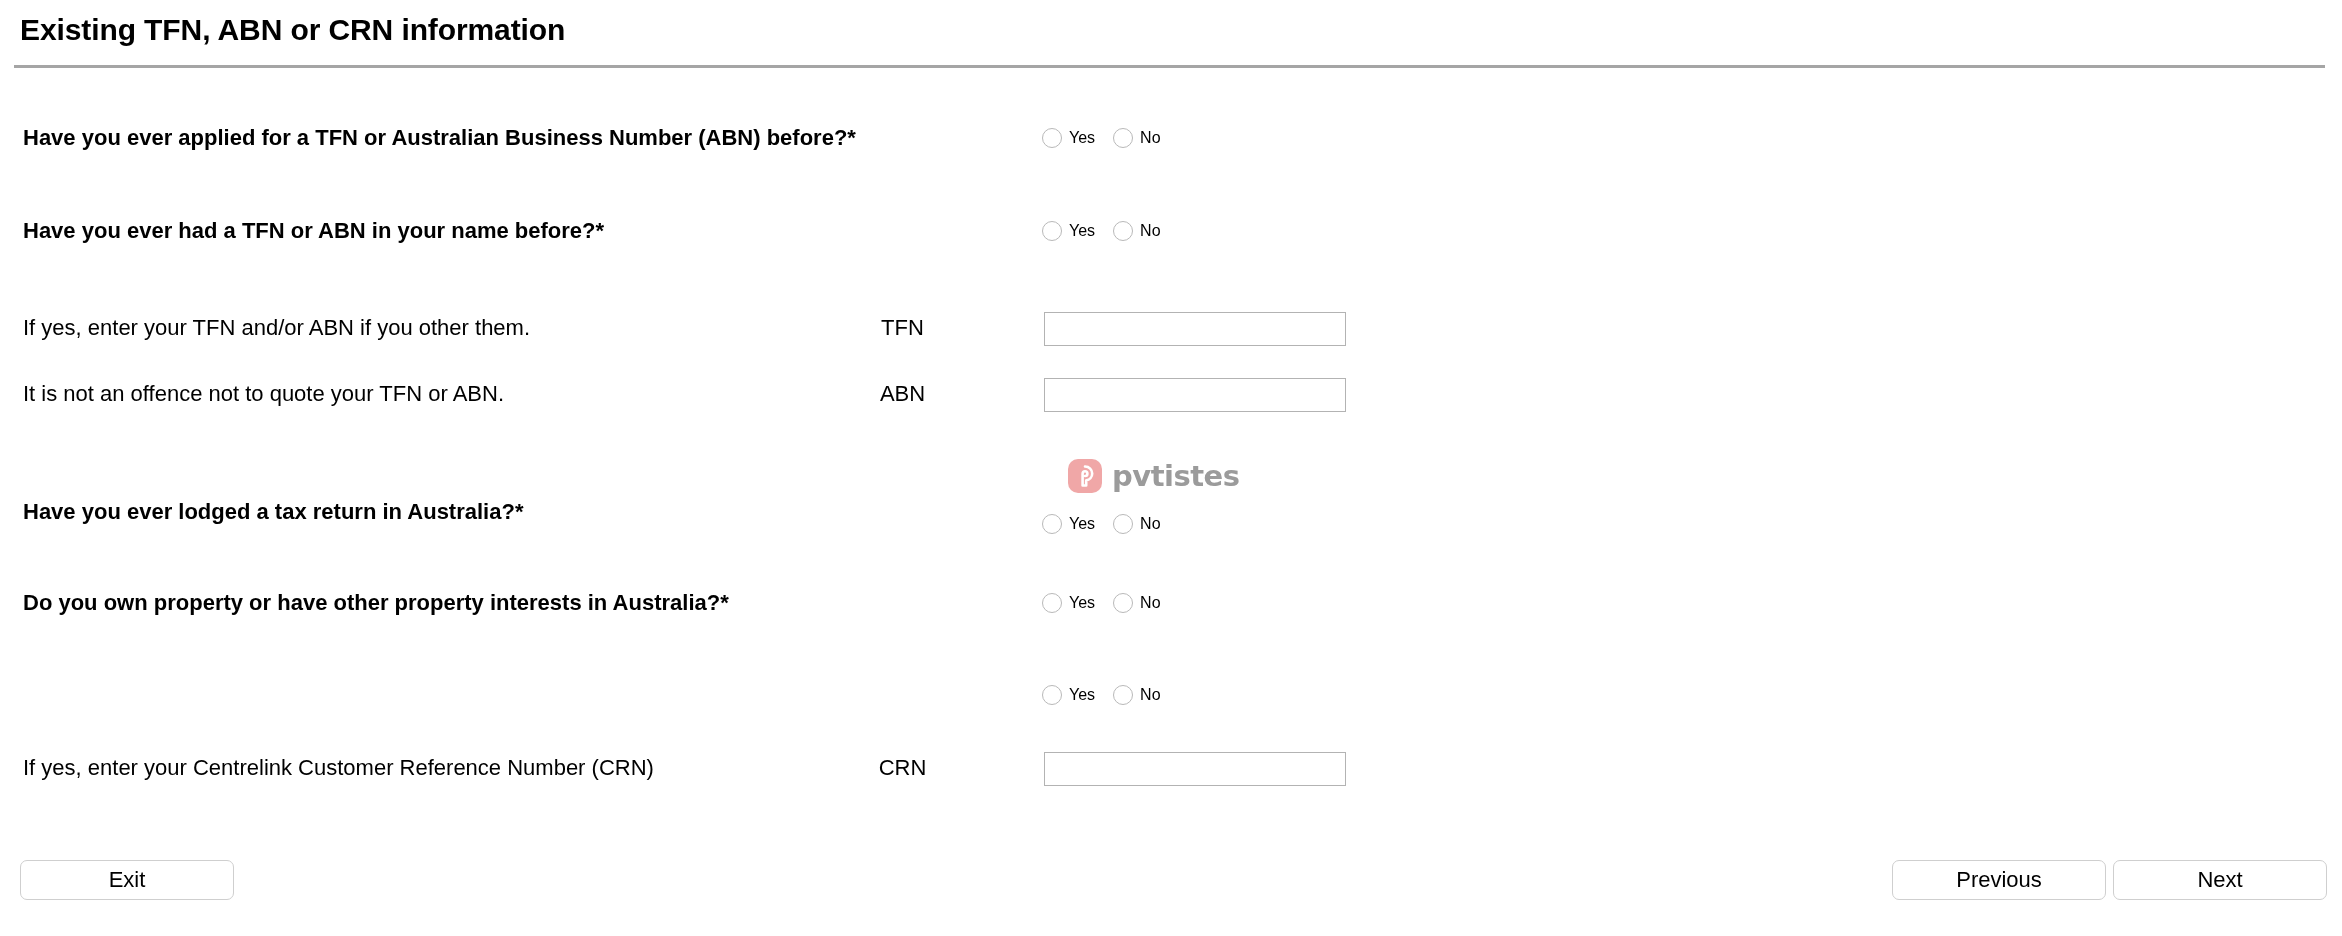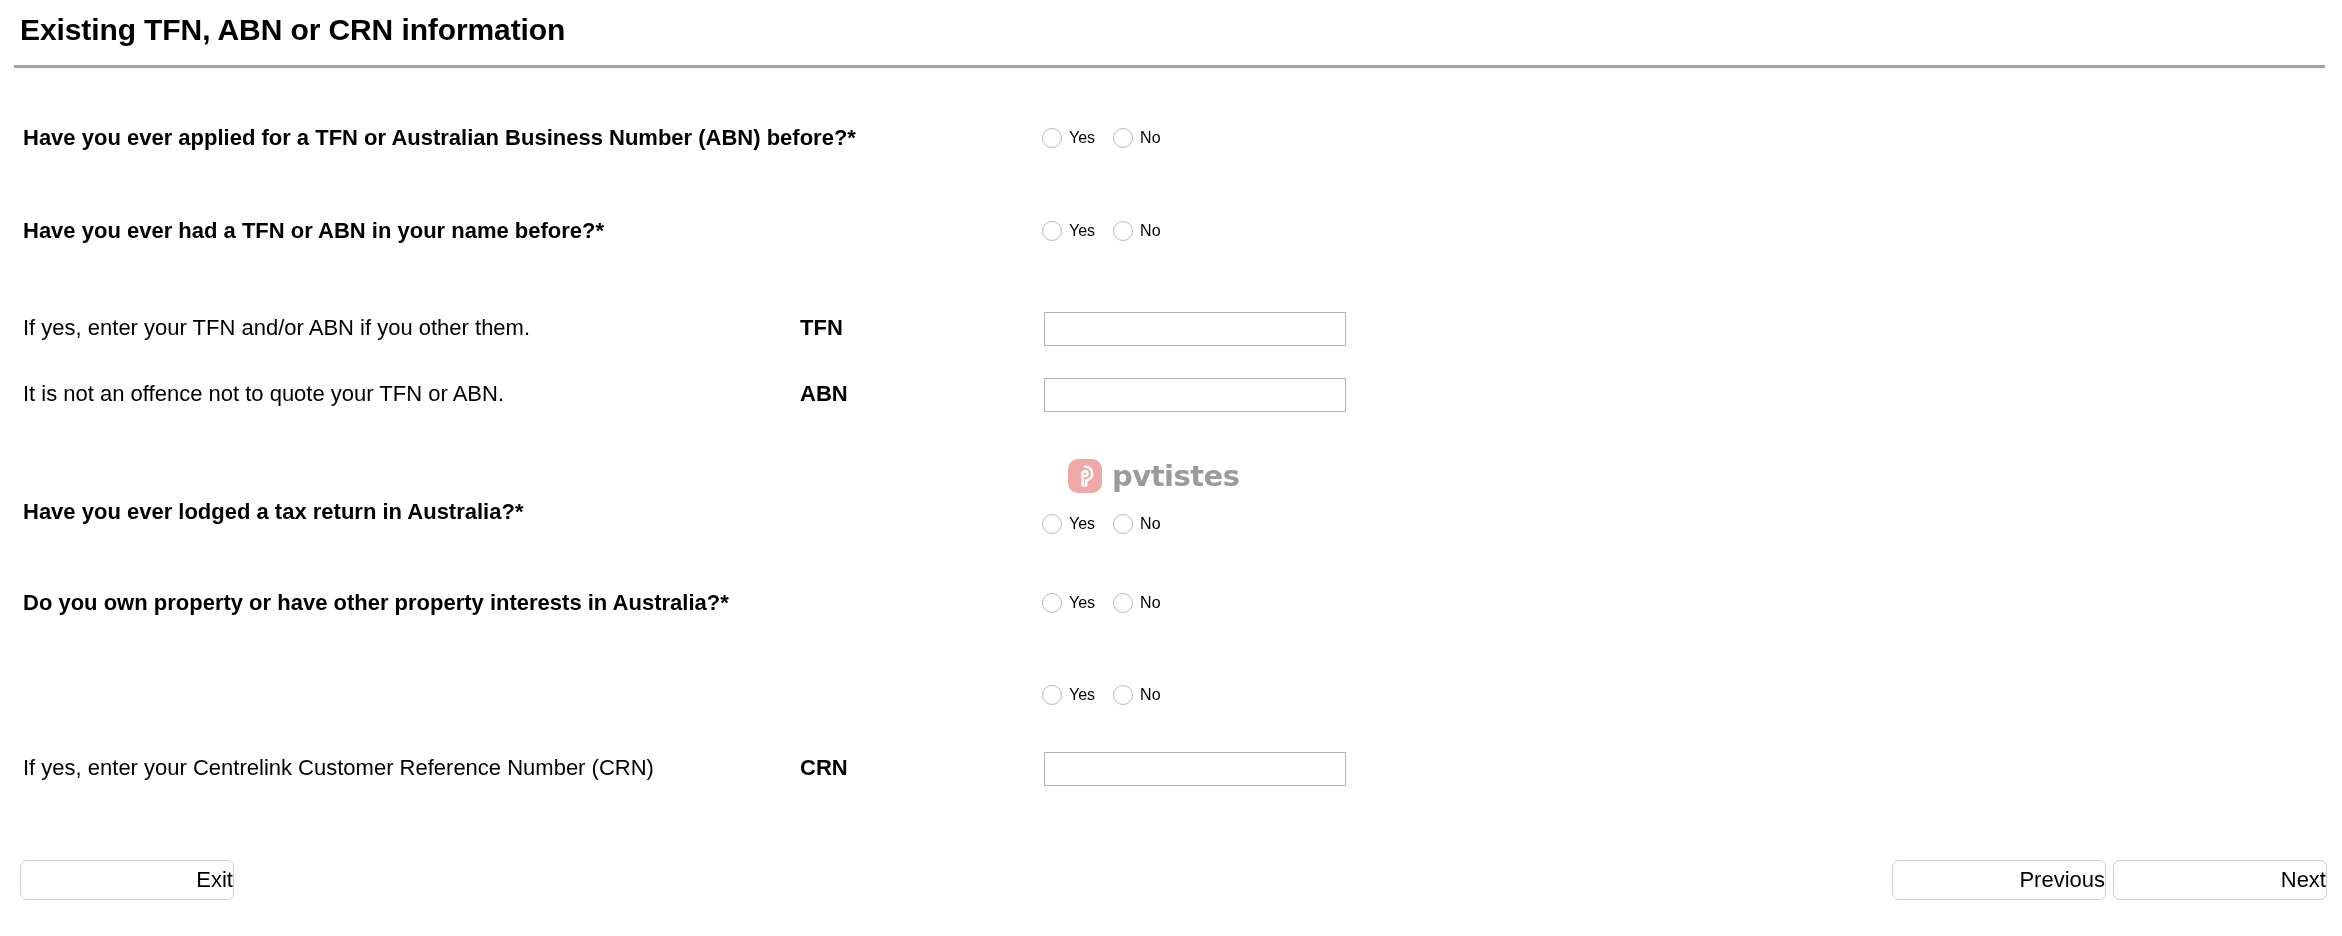--- a/index.html
+++ b/index.html
@@ -72,24 +72,24 @@
   }
   .q-label.regular {
     font-weight: normal;
   }
 
   .field-label {
     position: absolute;
     left: 800px;
     width: 205px;
     top: 0;
-    text-align: left;
+    text-align: center;
     font-size: 22px;
     line-height: 44px;
-    font-weight: bold;
+    font-weight: normal;
     color: #000000;
     white-space: nowrap;
   }
 
   
   .radio-group {
     position: absolute;
     left: 1042px;
     top: 0;
     height: 44px;
@@ -178,21 +178,21 @@
     border: 1.5px solid #cfcfcf;
     border-radius: 7px;
     background: #ffffff;
     font-family: "Liberation Sans", sans-serif;
     font-size: 22px;
     color: #000000;
     cursor: pointer;
     box-sizing: border-box;
     padding: 0;
     line-height: 36px;
-    text-align: right;
+    text-align: center;
   }
   .btn-exit    { left: 20px;   top: 860px; width: 214px; }
   .btn-prev    { left: 1892px; top: 860px; width: 214px; }
   .btn-next    { left: 2113px; top: 860px; width: 214px; }
 </style>
 </head>
 <body>
 
 <div class="page">
 

